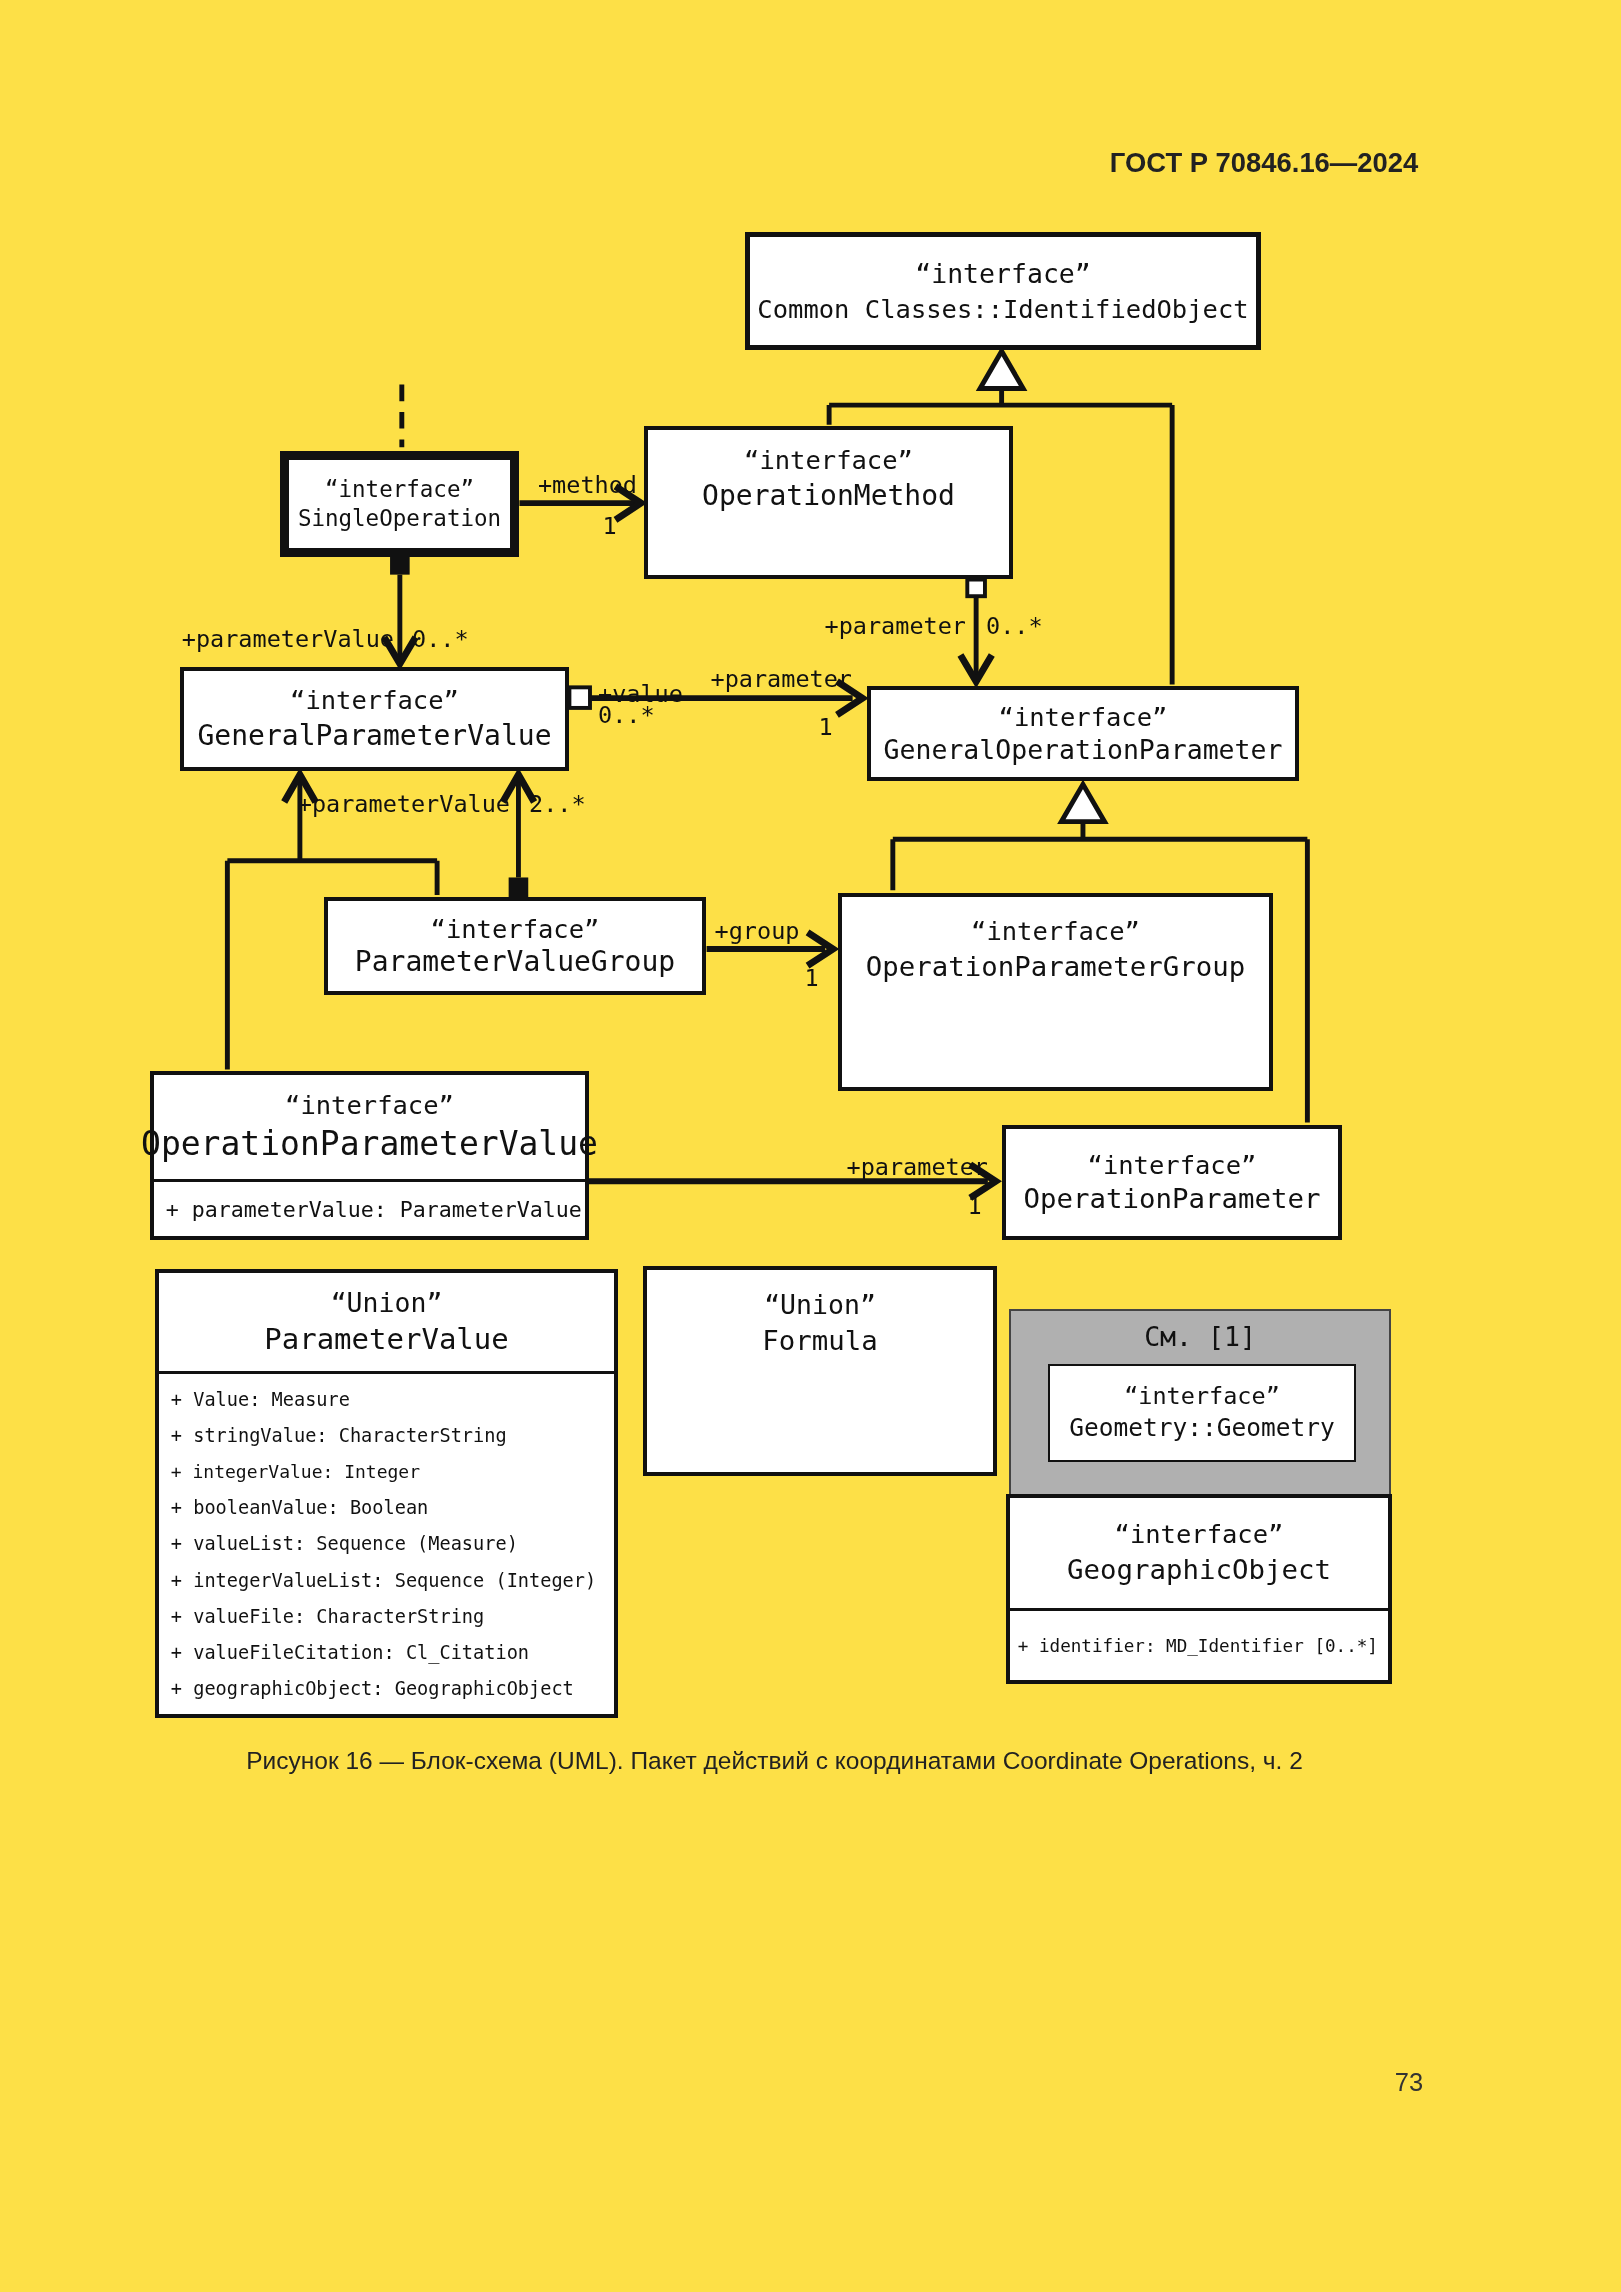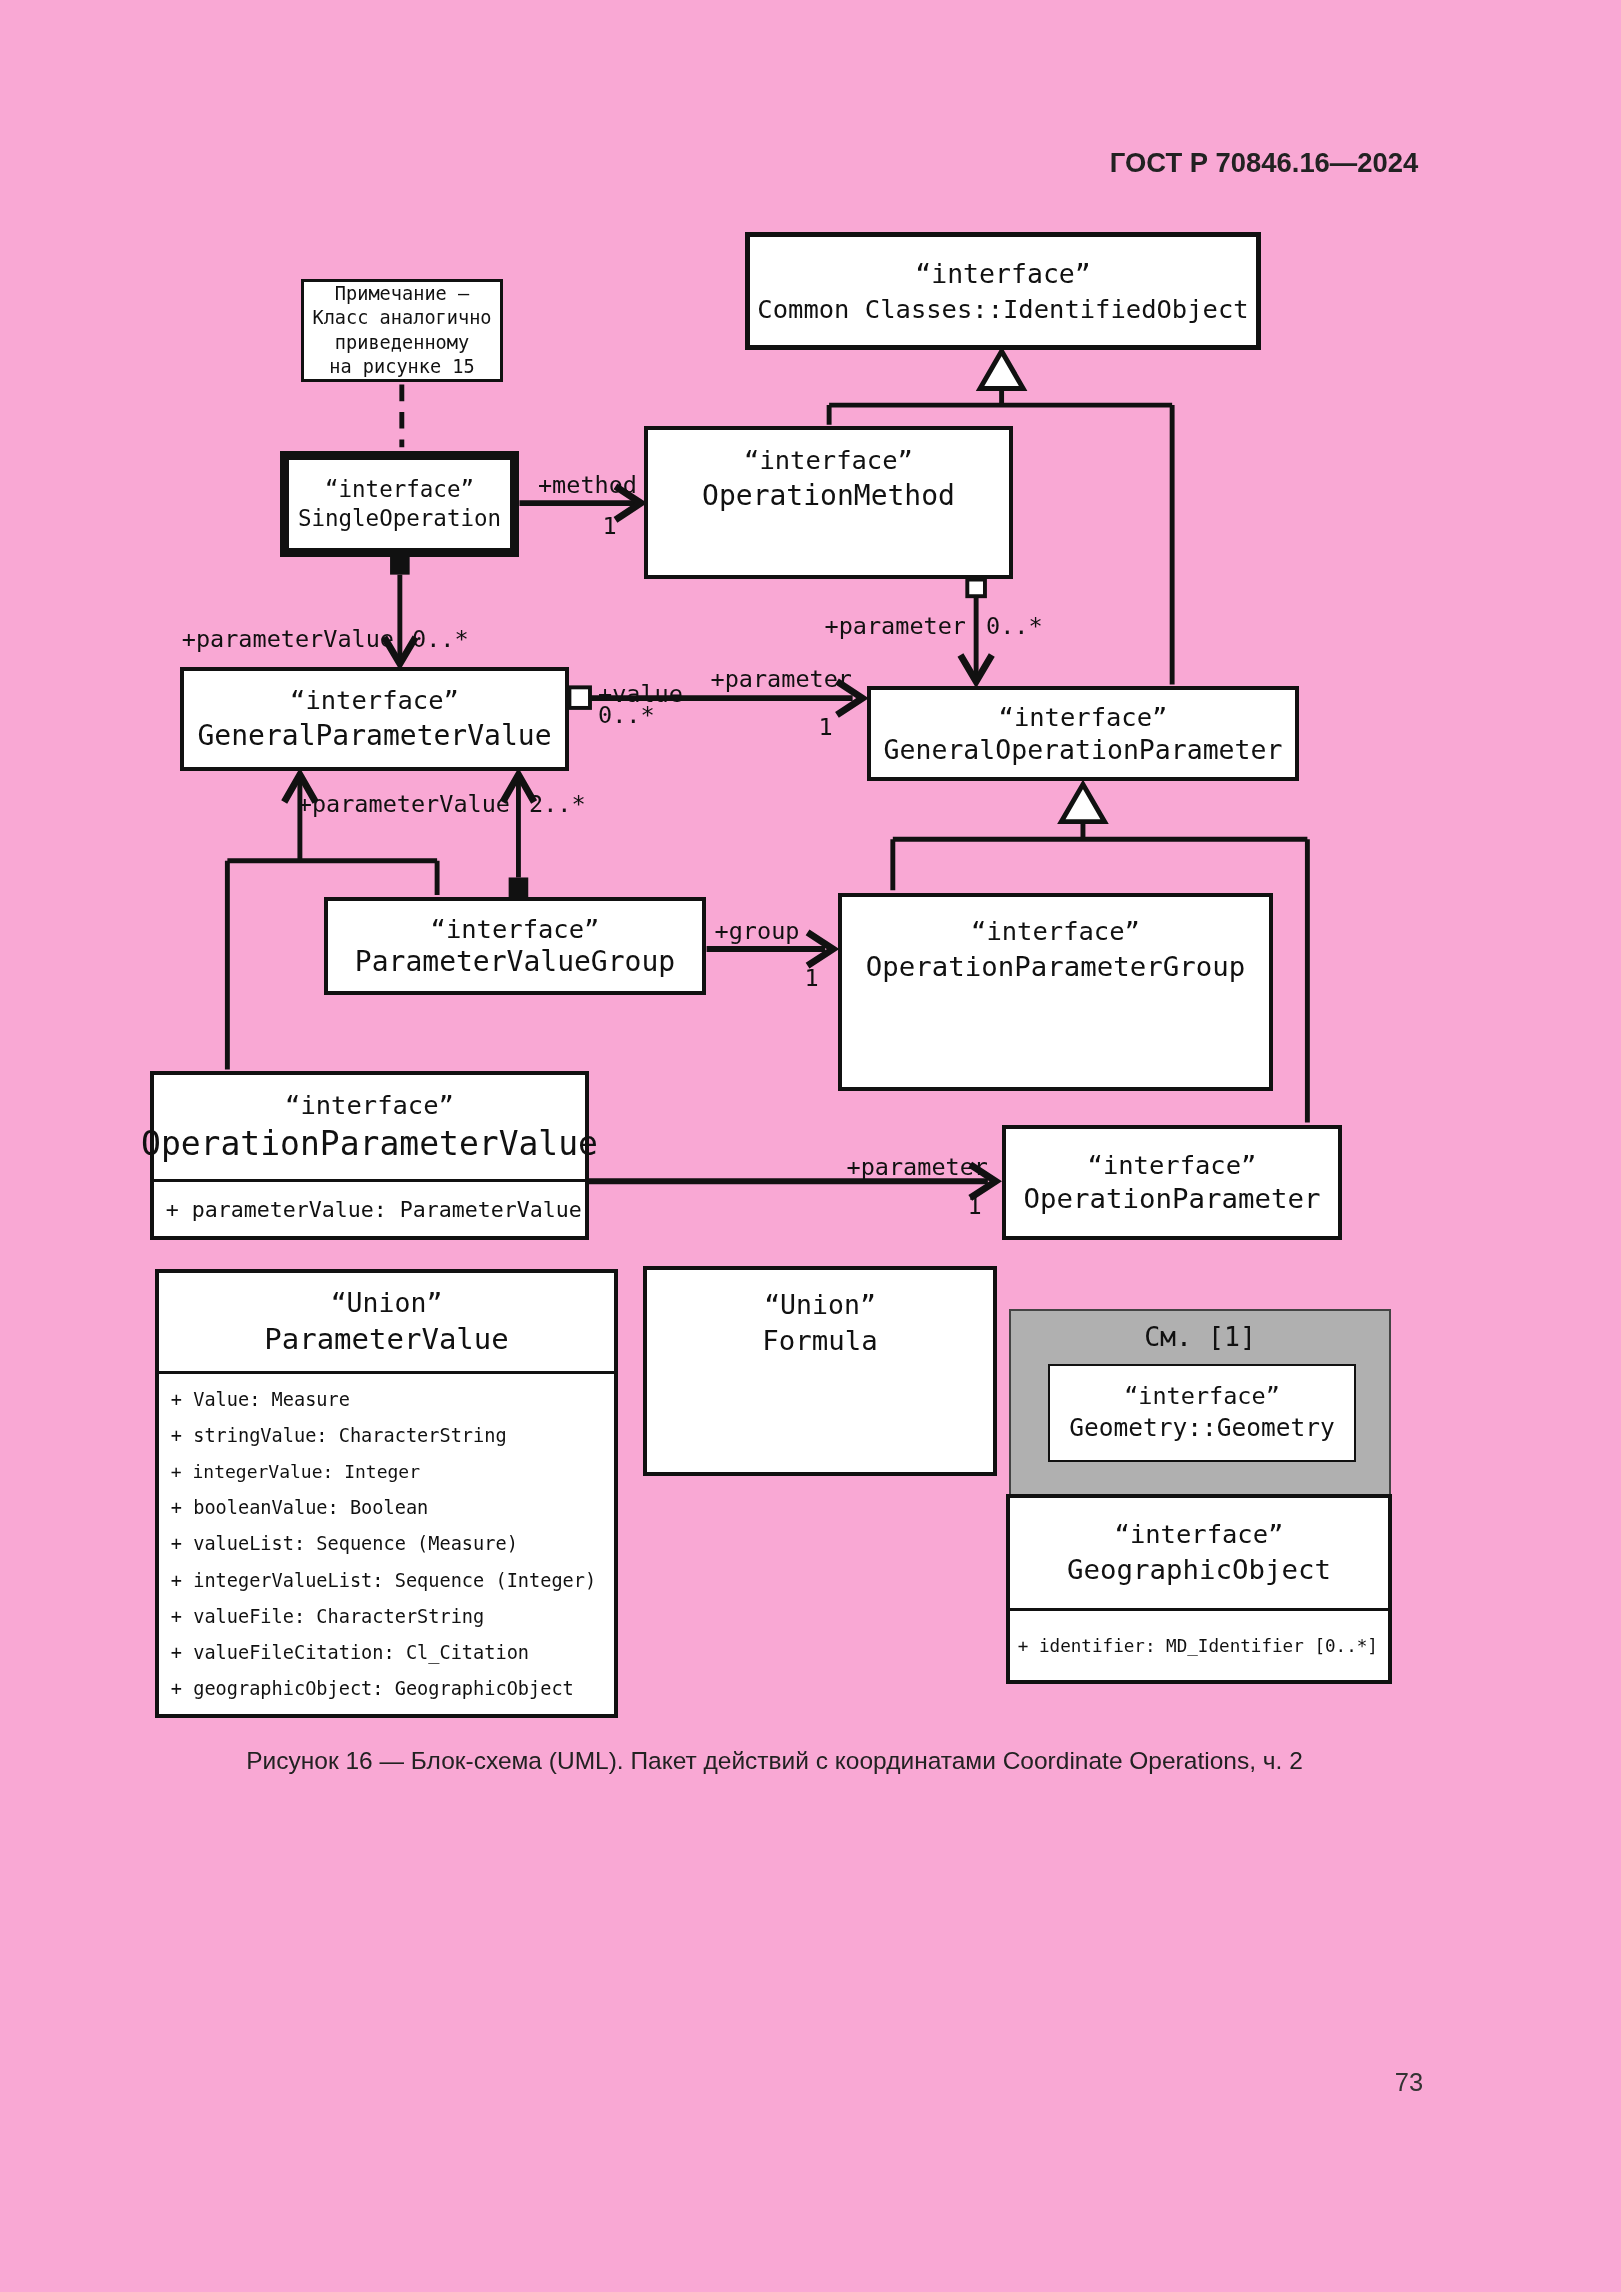--- a/index.html
+++ b/index.html
@@ -1,17 +1,17 @@
 <!DOCTYPE html>
 <html><head>
 <meta charset="utf-8">
 <style>
   * { margin:0; padding:0; box-sizing:border-box; }
   body { background:#fff; }
-  .canvas { position:relative; width:1621px; height:2293px; background:#f9a8d4;
+  .canvas { position:relative; width:1621px; height:2293px; background:#fde047;
             font-family:"DejaVu Sans Mono",monospace; color:#111; overflow:hidden; }
   .sans { font-family:"Liberation Sans",sans-serif; }
   .wires { position:absolute; left:0; top:0; }
   .uml-box { position:absolute; background:#fff; border:4.9px solid #111;
              display:flex; flex-direction:column; }
   .title { flex:1 1 auto; display:flex; flex-direction:column; justify-content:center;
            align-items:center; gap:6.9px; }
   .stereo { font-size:25.5px; line-height:1.1; white-space:nowrap; }
   .cname  { font-size:28px; line-height:1.1; white-space:nowrap; }
   .attrs  { border-top:3.9px solid #111; flex:1 1 auto; display:flex; flex-direction:column;
@@ -79,26 +79,20 @@
     <g>
       <path d="M601 1205 H1008" stroke="#111" stroke-width="6" fill="none"></path>
       <path d="M990 1188 L1016 1205 L990 1222" stroke="#111" stroke-width="7" fill="none"></path>
     </g>
   </svg>
 
   <div class="hdr sans c" style="left:1078px; top:147px; width:372px;">ГОСТ Р 70846.16—2024</div>
   <div class="caption sans c" style="left:118px; top:1747px; width:1313px;">Рисунок 16 — Блок-схема (UML). Пакет действий с координатами Coordinate Operations, ч. 2</div>
   <div class="pagenum sans c" style="left:1370px; top:2068px; width:78px;">73</div>
 
-  <div class="note-box" style="left:301px; top:279px; width:202px; height:103px;">
-    <div>Примечание —</div>
-    <div>Класс аналогично</div>
-    <div>приведенному</div>
-    <div>на рисунке 15</div>
-  </div>
 
   <div class="uml-box" style="left:745px; top:232px; width:516px; height:118px; border-width:5.9px;">
     <div class="title">
       <div class="stereo" style="font-size:26.5px">“interface”</div>
       <div class="cname" style="font-size:25.5px">Common Classes::IdentifiedObject</div>
     </div>
   </div>
 
   <div class="uml-box" style="left:280px; top:451px; width:239px; height:106px; border-width:9.8px;">
     <div class="title" style="gap:3.9px">

